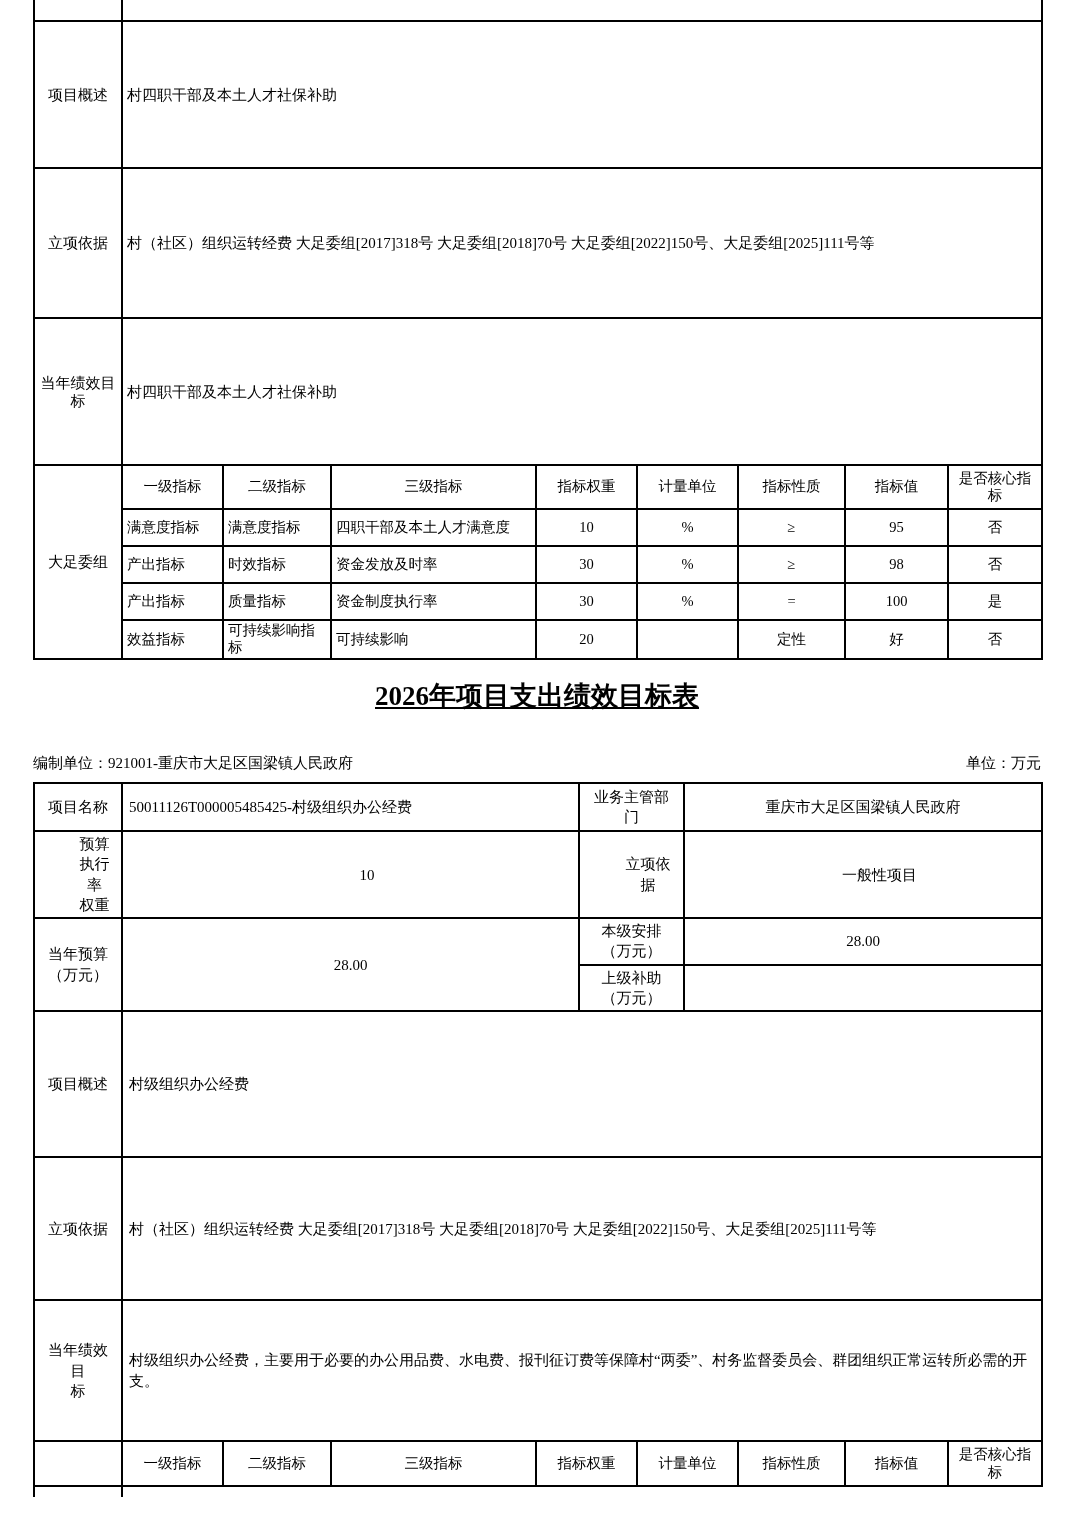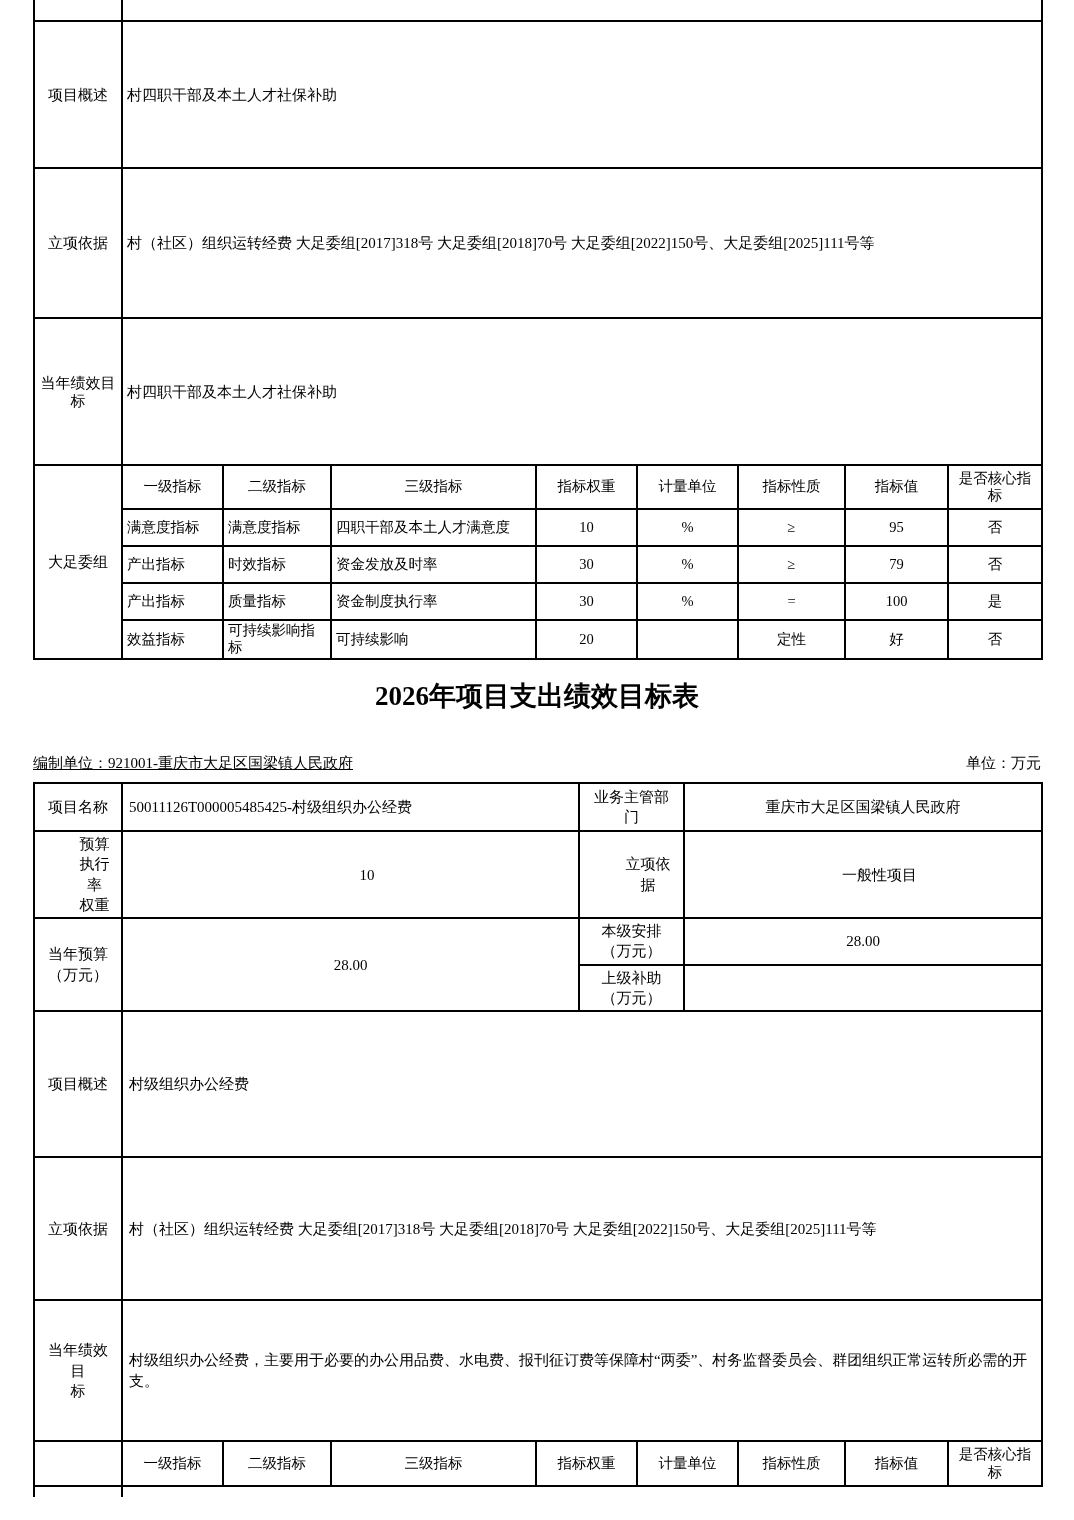--- a/index.html
+++ b/index.html
@@ -33,28 +33,29 @@
   .hHdr td { height:44px; }
   .hi td { height:37px; } .hi4 td { height:30px; }
   .r52 td { height:48px; } .r45 td { height:41px;padding-left:39px; }
   .r46 td { height:42px; } .r47 td { height:43px; }
   .r150 td { height:146px; } .r147 td { height:143px; } .r145 td { height:141px; }
   .title {
     margin:20px 0 0 0;
     text-align:center;
     font-size:27px; font-weight:bold;
     line-height:1.2;
+    text-decoration:underline;
   }
   .meta {
     width:1008px;
     margin:42px 0 9px 0;
     display:flex; justify-content:space-between; align-items:flex-end;
     font-size:15px;
   }
-  .meta .left-group { display:flex;text-decoration:underline; }
+  .meta .left-group { display:flex; }
   .meta .value { }
 </style>
 </head>
 <body>
 
 <div class="sheet">
 
   <table class="sub">
     <colgroup>
       <col style="width:88px">
@@ -107,21 +108,21 @@
       <td class="c">95</td>
       <td class="c">否</td>
     </tr>
     <tr class="hi">
       <td class="l">产出指标</td>
       <td class="l">时效指标</td>
       <td class="l">资金发放及时率</td>
       <td class="c">30</td>
       <td class="c">%</td>
       <td class="c">≥</td>
-      <td class="c">79</td>
+      <td class="c">98</td>
       <td class="c">否</td>
     </tr>
     <tr class="hi">
       <td class="l">产出指标</td>
       <td class="l">质量指标</td>
       <td class="l">资金制度执行率</td>
       <td class="c">30</td>
       <td class="c">%</td>
       <td class="c">=</td>
       <td class="c">100</td>

